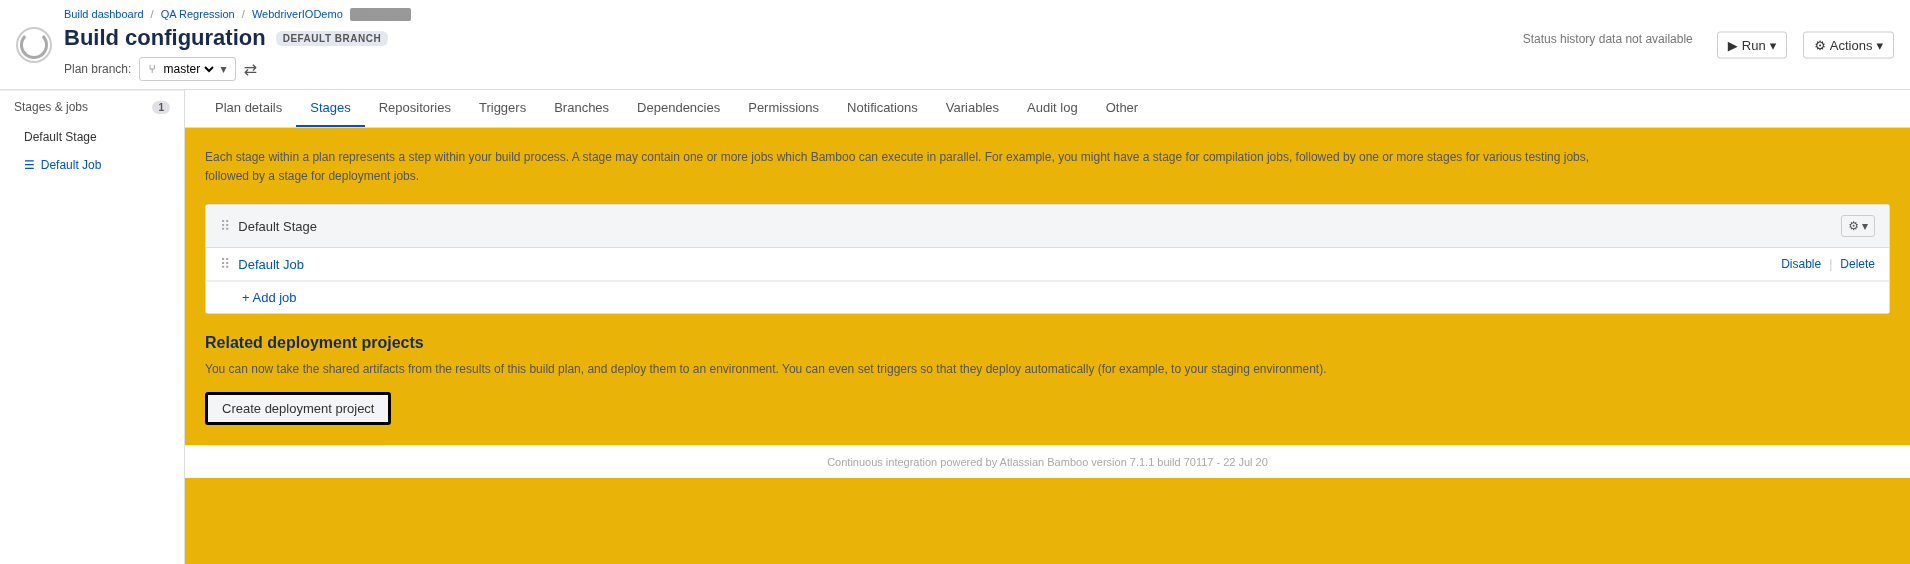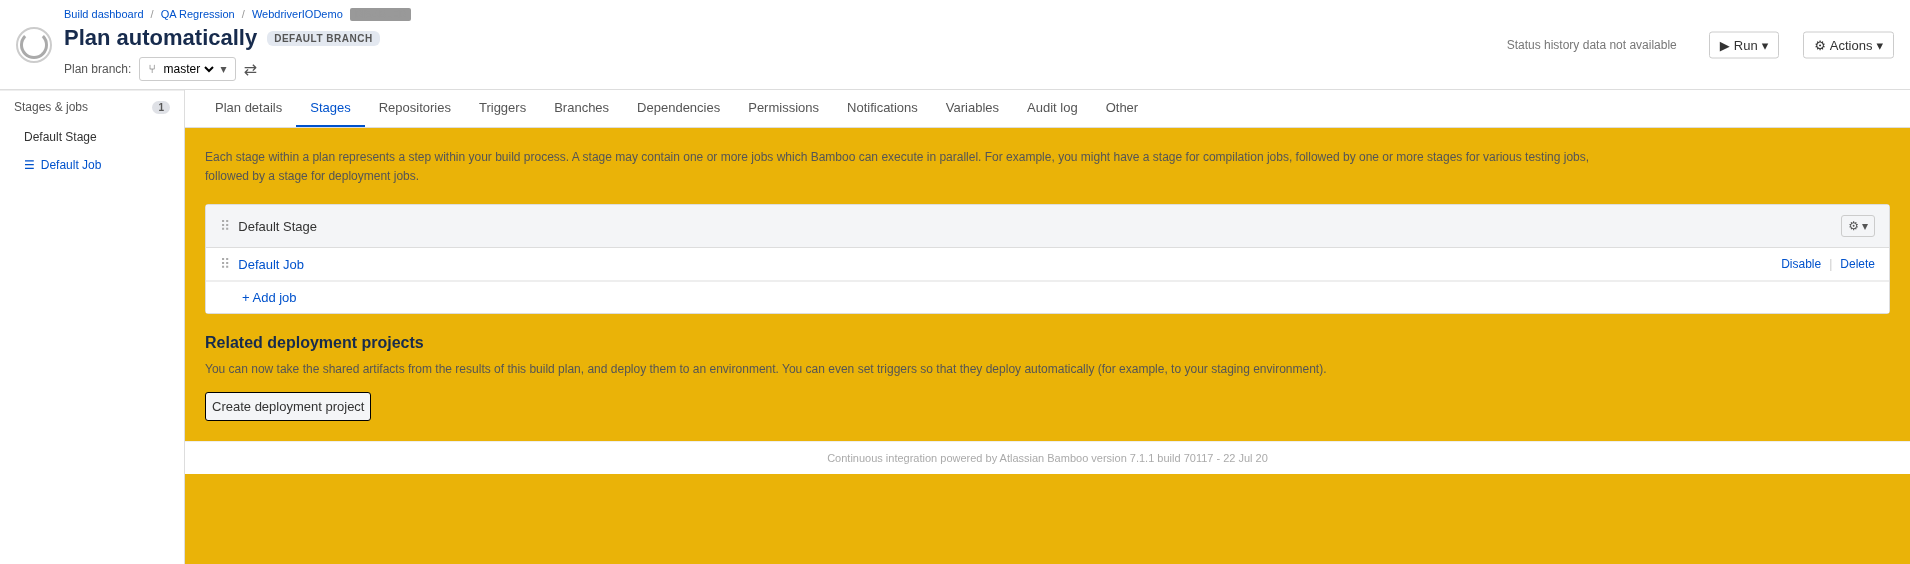--- a/index.html
+++ b/index.html
@@ -85,22 +85,22 @@
     }
     .branch-select select {
       border: none;
       outline: none;
       background: transparent;
       font-size: 12px;
       cursor: pointer;
     }
     .header-actions {
       display: flex;
-      align-items: center;
-      gap: 24px;
+      align-items: flex-start;
+      gap: 16px;
       position: absolute;
       right: 16px;
       top: 50%;
       transform: translateY(-50%);
     }
     .status-text { font-size: 12px; color: #777; margin-right: 8px; }
     .run-btn {
       display: flex;
       align-items: center;
       gap: 4px;
@@ -337,23 +337,23 @@
       margin-bottom: 8px;
     }
     .related-desc {
       font-size: 12px;
       color: #555;
       margin-bottom: 12px;
       line-height: 1.6;
     }
     .create-deployment-btn {
       background: #f4f5f7;
-      border: 1px solid #000000;
-      border-radius: 3px;
-      padding: 6px 6px;
+      border: 3px solid #000000;
+      border-radius: 3px;
+      padding: 6px 14px;
       cursor: pointer;
       font-size: 13px;
       color: #333;
     }
 
     .footer {
       text-align: center;
       font-size: 11px;
       color: #aaa;
       padding: 10px;
@@ -374,21 +374,21 @@
   <div class="header-main">
     <div class="breadcrumb">
       <a href="#">Build dashboard</a>
       <span> / </span>
       <a href="#">QA Regression</a>
       <span> / </span>
       <a href="#">WebdriverIODemo</a>
       <span class="disabled-badge">DISABLED</span>
     </div>
     <div class="page-title-row">
-      <span class="page-title">Plan automatically</span>
+      <span class="page-title">Build configuration</span>
       <span class="default-branch-badge">DEFAULT BRANCH</span>
     </div>
     <div class="plan-branch-row">
       <span>Plan branch:</span>
       <div class="branch-select">
         <span class="icon-branch">⑂</span>
         <select>
           <option>master</option>
         </select>
         <span>▾</span>

